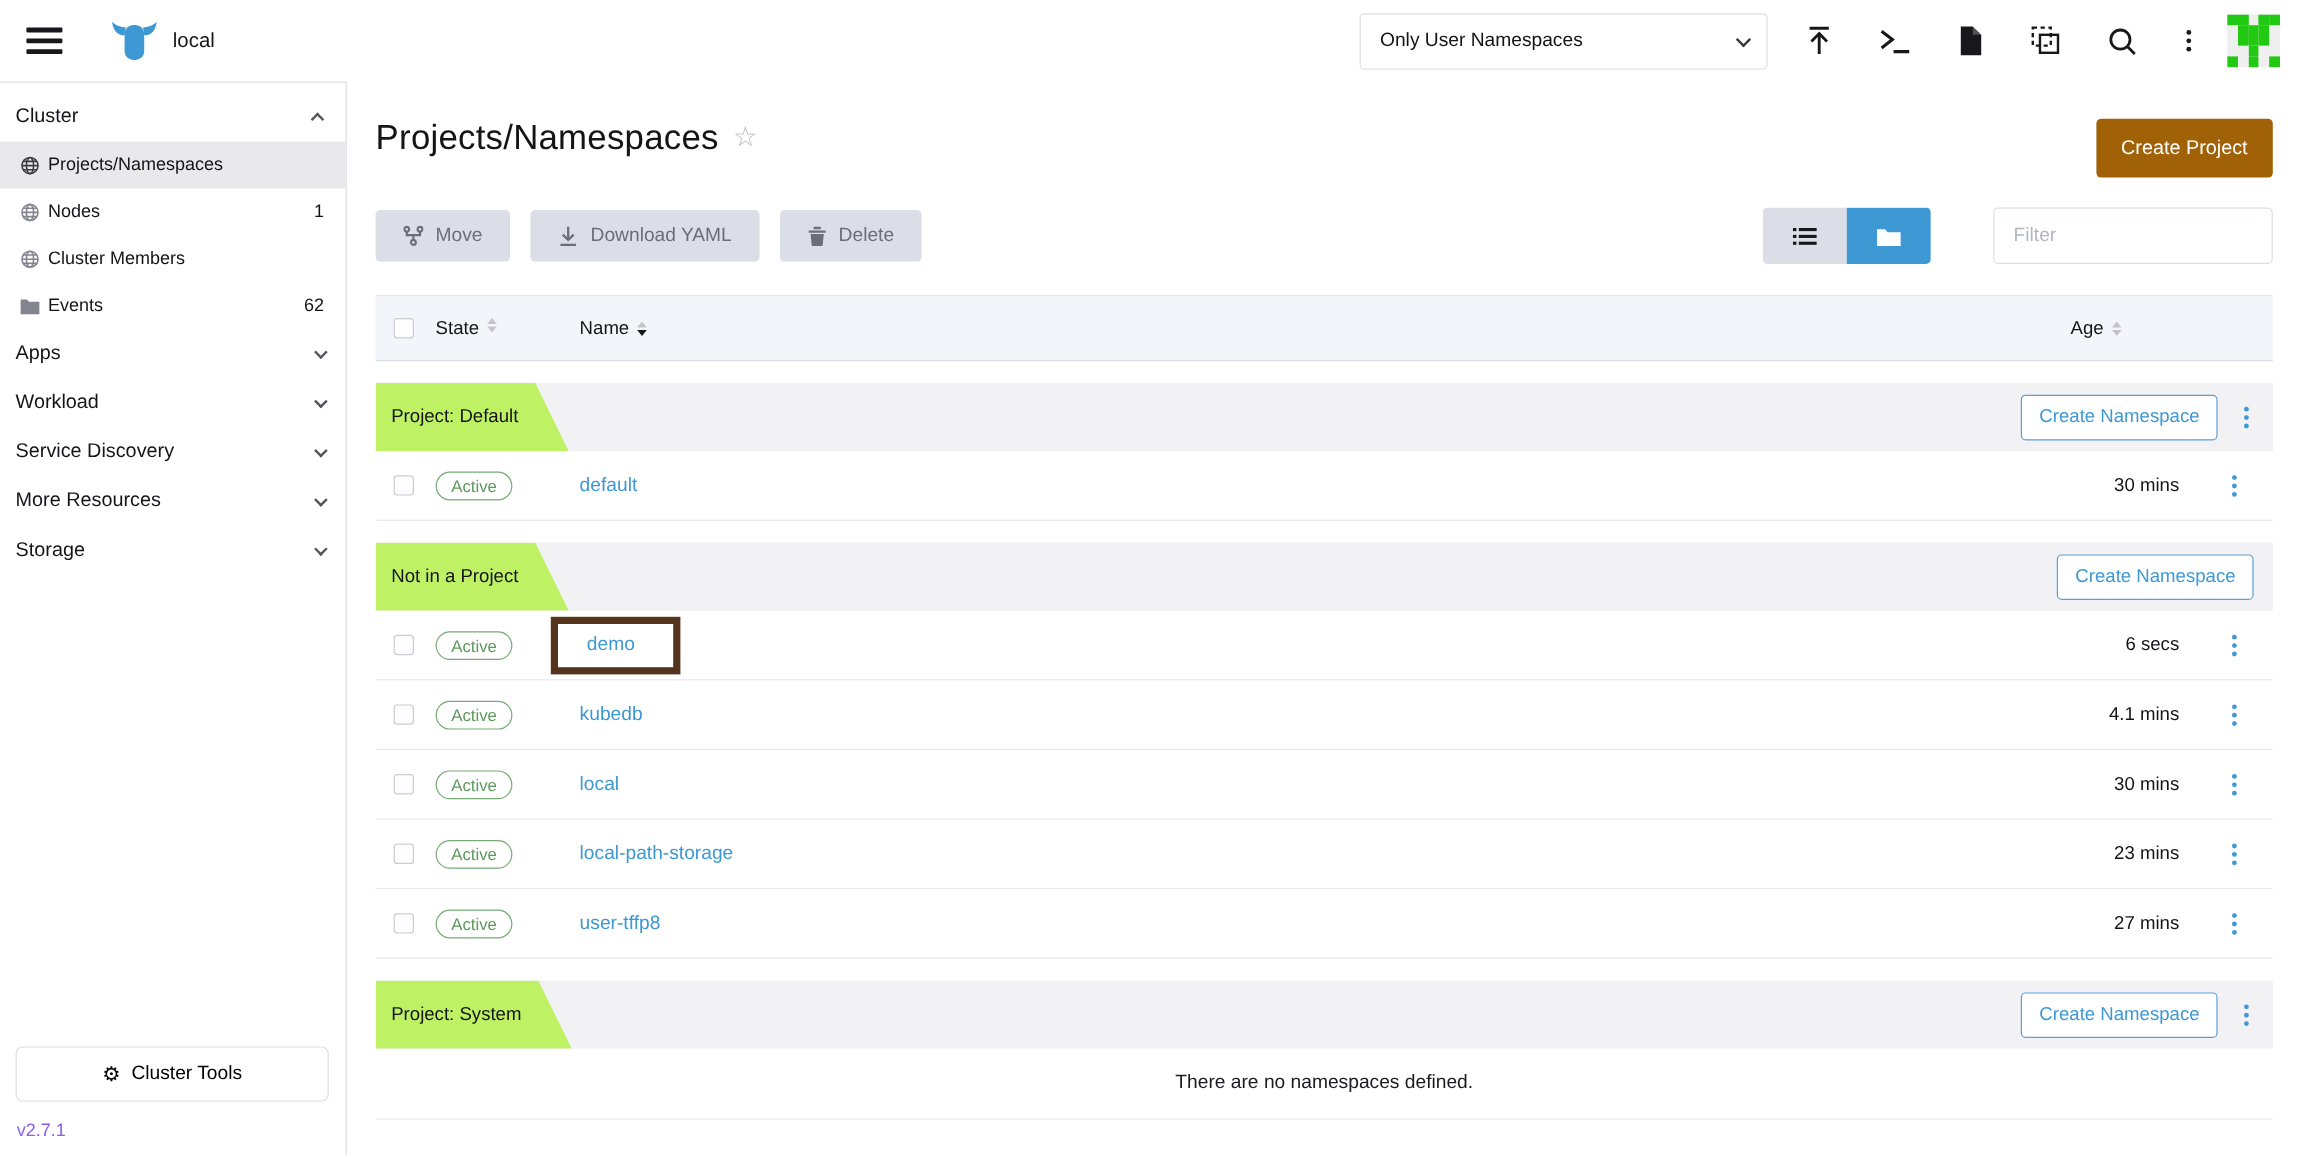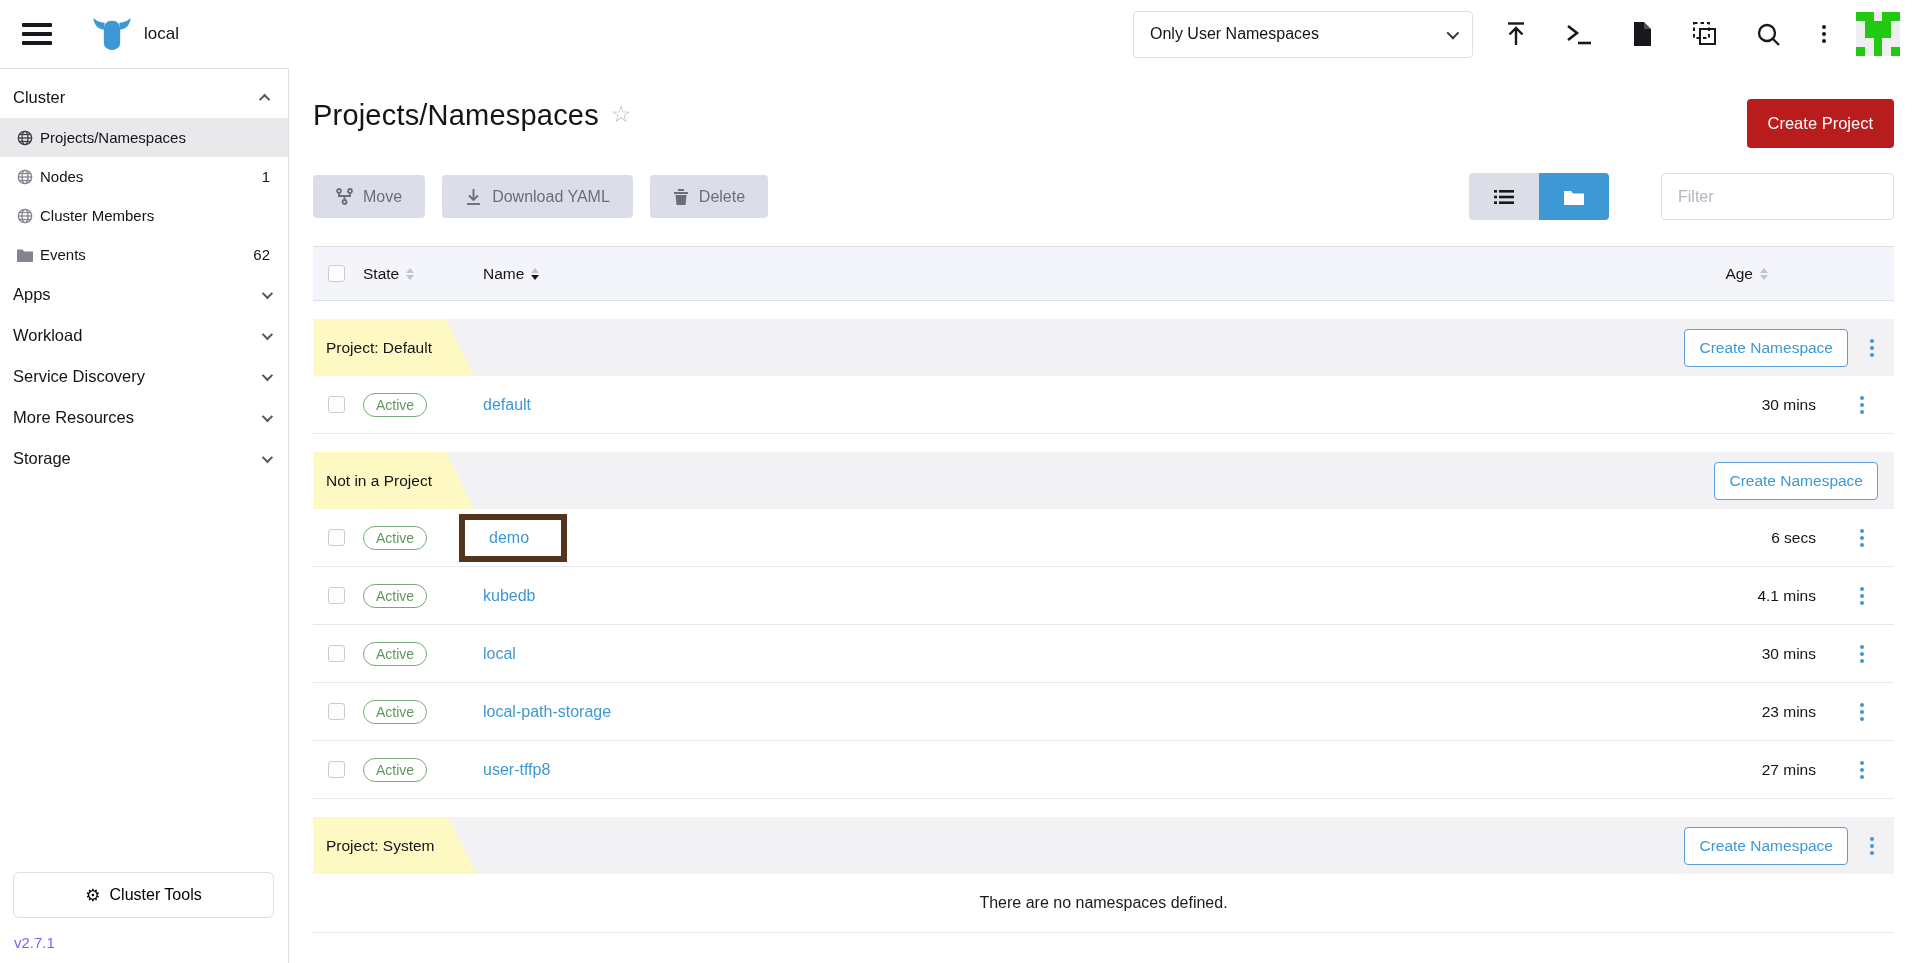--- a/index.html
+++ b/index.html
@@ -43,51 +43,51 @@
   .side-item.selected .icon { color:#3c3c44; }
   .side-item .count { margin-left:auto; font-size:15px; }
   .cluster-tools-btn { position:absolute; left:13px; right:14px; bottom:45px; height:46px; border:1px solid #dcdee7; border-radius:6px; background:#fff; display:flex; align-items:center; justify-content:center; gap:9px; font-size:16px; cursor:pointer; }
   .gear-glyph { font-size:17px; line-height:1; }
   .side-version { position:absolute; left:14px; bottom:12px; font-size:15px; color:#8b5cf6; }
 
   
   .title-row { margin-top:31px; display:flex; align-items:flex-start; }
   .page-title { font-size:29px; font-weight:400; letter-spacing:.2px; }
   .fav-star { margin-left:12px; margin-top:2px; font-size:23px; color:#b9bac4; cursor:pointer; }
-  .create-project-btn { margin-left:auto; height:49px; background:#b91c1c; color:#fff; border:none; border-radius:4px; padding:0 21px; font-size:16.5px; font-family:inherit; cursor:pointer; }
+  .create-project-btn { margin-left:auto; height:49px; background:#a16207; color:#fff; border:none; border-radius:4px; padding:0 21px; font-size:16.5px; font-family:inherit; cursor:pointer; }
 
   .actions-row { margin-top:25px; display:flex; align-items:center; }
   .bulk-btn { height:43px; background:#dcdee7; color:#6c6d78; border:none; border-radius:4px; padding:0 23px; font-size:16px; font-family:inherit; display:flex; align-items:center; gap:10px; margin-right:17px; cursor:default; }
   .bulk-btn svg { display:block; }
   .right-controls { margin-left:auto; display:flex; align-items:center;gap:24px; }
   .view-toggle { display:flex; border-radius:4px; overflow:hidden; }
   .view-toggle .vt { width:70px; height:47px; display:flex; align-items:center; justify-content:center; cursor:pointer; }
   .vt.inactive { background:#dcdee7; }
   .vt.active { background:#3d98d3; }
   .filter-box { margin-left:28px; width:233px; height:47px; border:1px solid #dcdee7; border-radius:4px; padding:0 16px; font-size:16px; font-family:inherit; color:#141419; }
   .filter-box::placeholder { color:#b4b5bf; }
 
   
   .ns-table { margin-top:26px; border-top:1px solid #dcdee7; }
   .thead { display:flex; align-items:center; height:54px; background:#f4f5fa; border-bottom:1px solid #dcdee7; font-size:15.5px; }
   .col-check { width:50px; padding-left:15px; display:flex; align-items:center; }
-  .col-state { width:120px; display:flex; align-items:center; gap:7px; }
+  .col-state { width:120px; display:flex; gap:7px; }
   .col-name { flex:1; display:flex; align-items:center; gap:7px; }
   .col-age { width:150px; display:flex; align-items:center; justify-content:flex-end; gap:7px; padding-right:14px; }
   .thead .col-age { padding-right:62px; }
   .col-action { width:64px; display:flex; justify-content:center; }
   .checkbox { width:17px; height:17px; border:1px solid #cbcbd4; border-radius:3px; background:#fdfdfe; cursor:pointer; }
   .sorter { display:inline-flex; flex-direction:column; gap:2px; }
   .sorter b { width:0; height:0; border-left:4.5px solid transparent; border-right:4.5px solid transparent; display:block; }
   .sorter b.up { border-bottom:5px solid #c3c3cd; }
   .sorter b.dn { border-top:5px solid #c3c3cd; }
   .sorter b.on { border-top-color:#141419; border-bottom-color:#141419; }
 
   .group-band { margin-top:18px; height:57px; background:#f2f2f5; display:flex; align-items:center; position:relative; }
-  .group-tab { align-self:stretch; background:#fef9c3; display:flex; align-items:center; padding:0 42px 0 13px; clip-path:polygon(0 0, calc(100% - 28px) 0, 100% 100%, 0 100%); font-size:15.5px; white-space:nowrap; }
+  .group-tab { align-self:stretch; background:#bef264; display:flex; align-items:center; padding:0 42px 0 13px; clip-path:polygon(0 0, calc(100% - 28px) 0, 100% 100%, 0 100%); font-size:15.5px; white-space:nowrap; }
   .group-controls { margin-left:auto; display:flex; align-items:center; gap:18px; padding-right:16px; }
   .create-ns-btn { height:38px; border:1px solid #5a9fd8; border-radius:4px; background:#fff; color:#3d98d3; padding:0 14px; font-size:15.5px; font-family:inherit; cursor:pointer; }
 
   .trow { display:flex; align-items:center; height:58px; border-bottom:1px solid #e7e7ee; font-size:15.5px; }
   .badge-active { display:inline-block; border:1px solid #76ab76; border-radius:13px; color:#5d995d; background:#fff; font-size:14px; padding:3px 12px; }
   .ns-link { color:#3d98d3; text-decoration:none; font-size:16px; cursor:pointer; }
   .hl-box { display:inline-flex; align-items:center; border:6px solid #54341c; background:#fff; padding:9px 32px 9px 24px; margin-left:-24px; }
   .empty-row { display:flex; align-items:center; justify-content:center; height:59px; border-bottom:1px solid #e7e7ee; font-size:16px; color:#1b1b21; }
 </style>
 </head>

